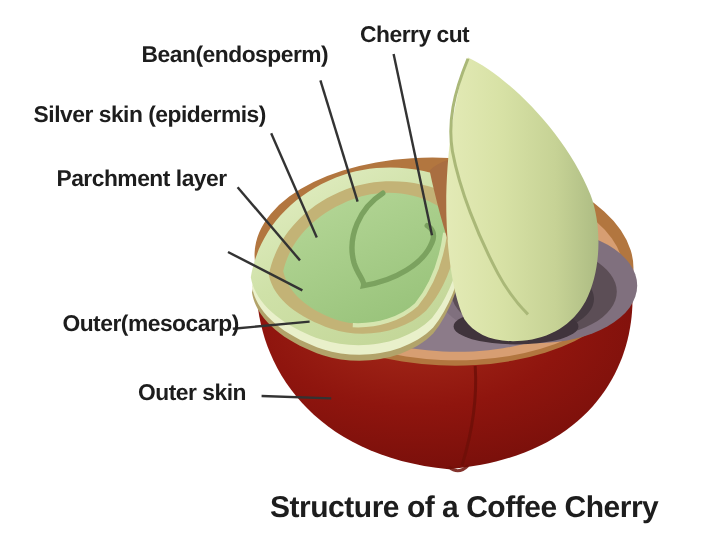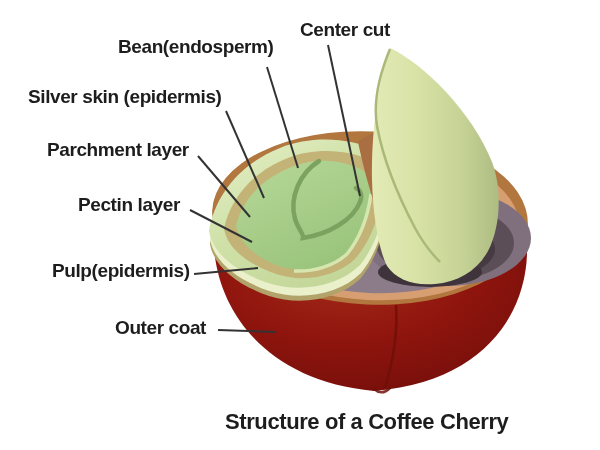--- a/index.html
+++ b/index.html
@@ -12,21 +12,21 @@
   .stage{
     position:relative;width:600px;height:450px;background:var(--background);
     overflow:hidden;font-family:"Liberation Sans",sans-serif;
   }
   .stage svg{position:absolute;left:0;top:0;}
   .lbl{
     position:absolute;color:var(--label_text);font-size:19px;font-weight:bold;
     letter-spacing:-0.4px;white-space:nowrap;line-height:1.1;
   }
   .caption{
-    position:absolute;color:var(--label_text);font-size:22px;font-weight:bold;
+    position:absolute;color:var(--label_text);font-size:25px;font-weight:bold;
     letter-spacing:-0.4px;text-align:center;white-space:nowrap;
   }
   .leader{stroke:var(--leader_line);stroke-width:2;fill:none;}
   .pectin-ring{fill:var(--pectin_gray_purple);}
   .rim{fill:var(--rim_brown);}
   .pulp-face{fill:var(--pulp_peach);}
   .silver-ring{fill:var(--silver_skin_khaki);}
 </style>
 </head>
 <body>
@@ -94,22 +94,21 @@
       <line class="leader" x1="328" y1="45" x2="360" y2="196"></line>
       <line class="leader" x1="267" y1="67" x2="298" y2="168"></line>
       <line class="leader" x1="226" y1="111" x2="264" y2="198"></line>
       <line class="leader" x1="198" y1="156" x2="250" y2="217"></line>
       <line class="leader" x1="190" y1="210" x2="252" y2="242"></line>
       <line class="leader" x1="194" y1="274" x2="258" y2="268"></line>
       <line class="leader" x1="218" y1="330" x2="276" y2="332"></line>
     </g>
   </svg>
 
-  <div class="lbl" style="left:300px;top:20px;">Center cut</div>
+  <div class="lbl" style="left:300px;top:20px;">Cherry cut</div>
   <div class="lbl" style="left:28px;top:87px;">Silver skin (epidermis)</div>
   <div class="lbl" style="left:118px;top:37px;">Bean(endosperm)</div>
   <div class="lbl" style="left:47px;top:140px;">Parchment layer</div>
-  <div class="lbl" style="left:78px;top:195px;">Pectin layer</div>
-  <div class="lbl" style="left:52px;top:261px;">Pulp(epidermis)</div>
-  <div class="lbl" style="left:115px;top:318px;">Outer coat</div>
+  <div class="lbl" style="left:52px;top:261px;">Outer(mesocarp)</div>
+  <div class="lbl" style="left:115px;top:318px;">Outer skin</div>
 
   <div class="caption" style="left:225px;top:409px;width:250px;">Structure of a Coffee Cherry</div>
 </div>
 
 </body></html>

